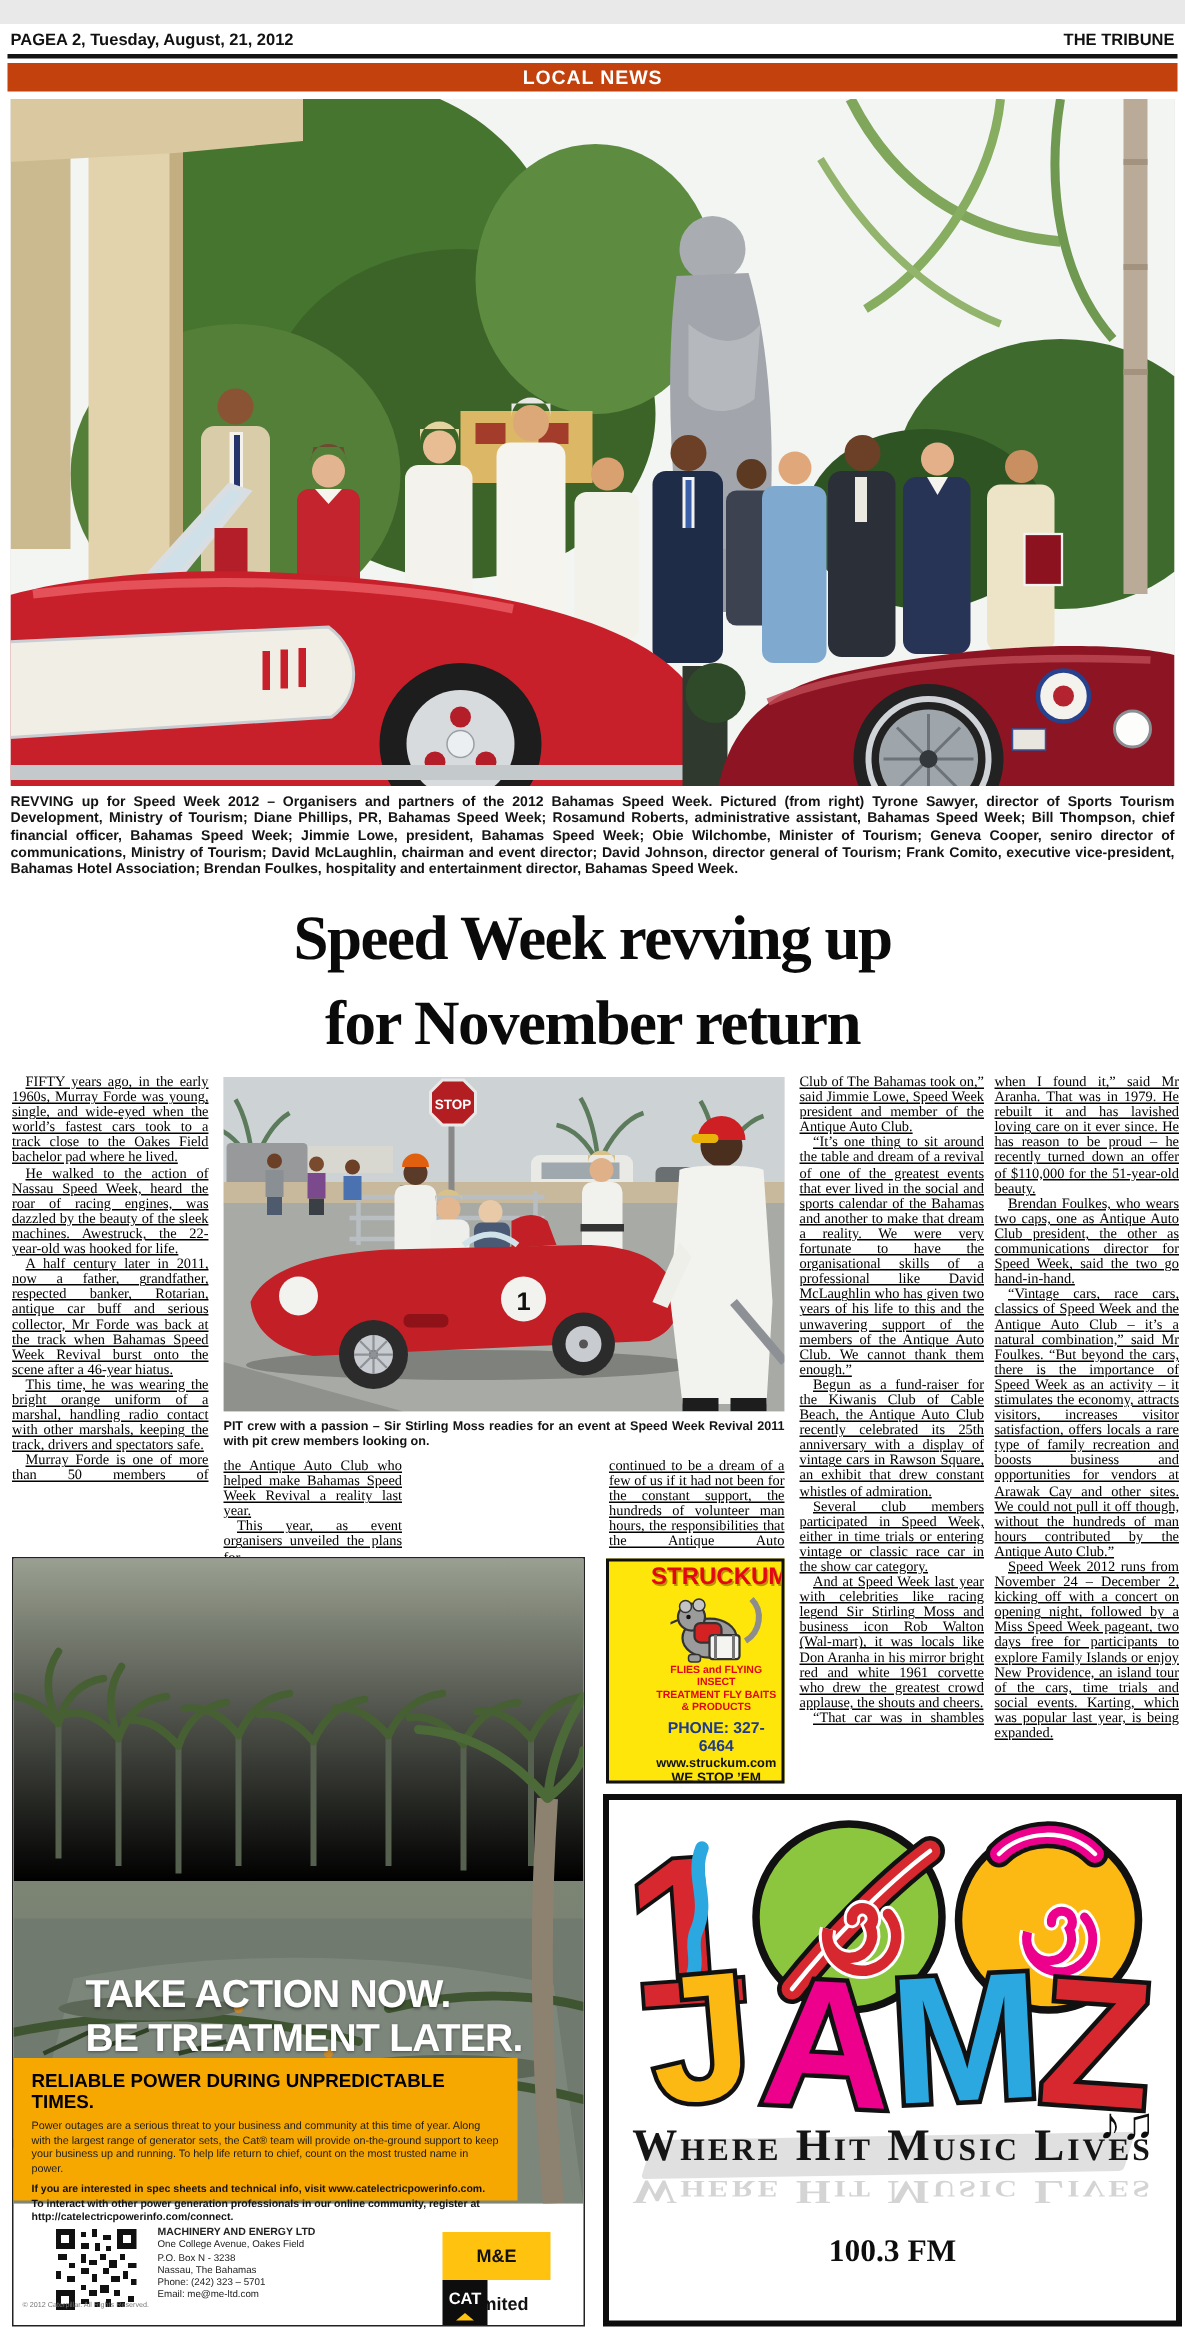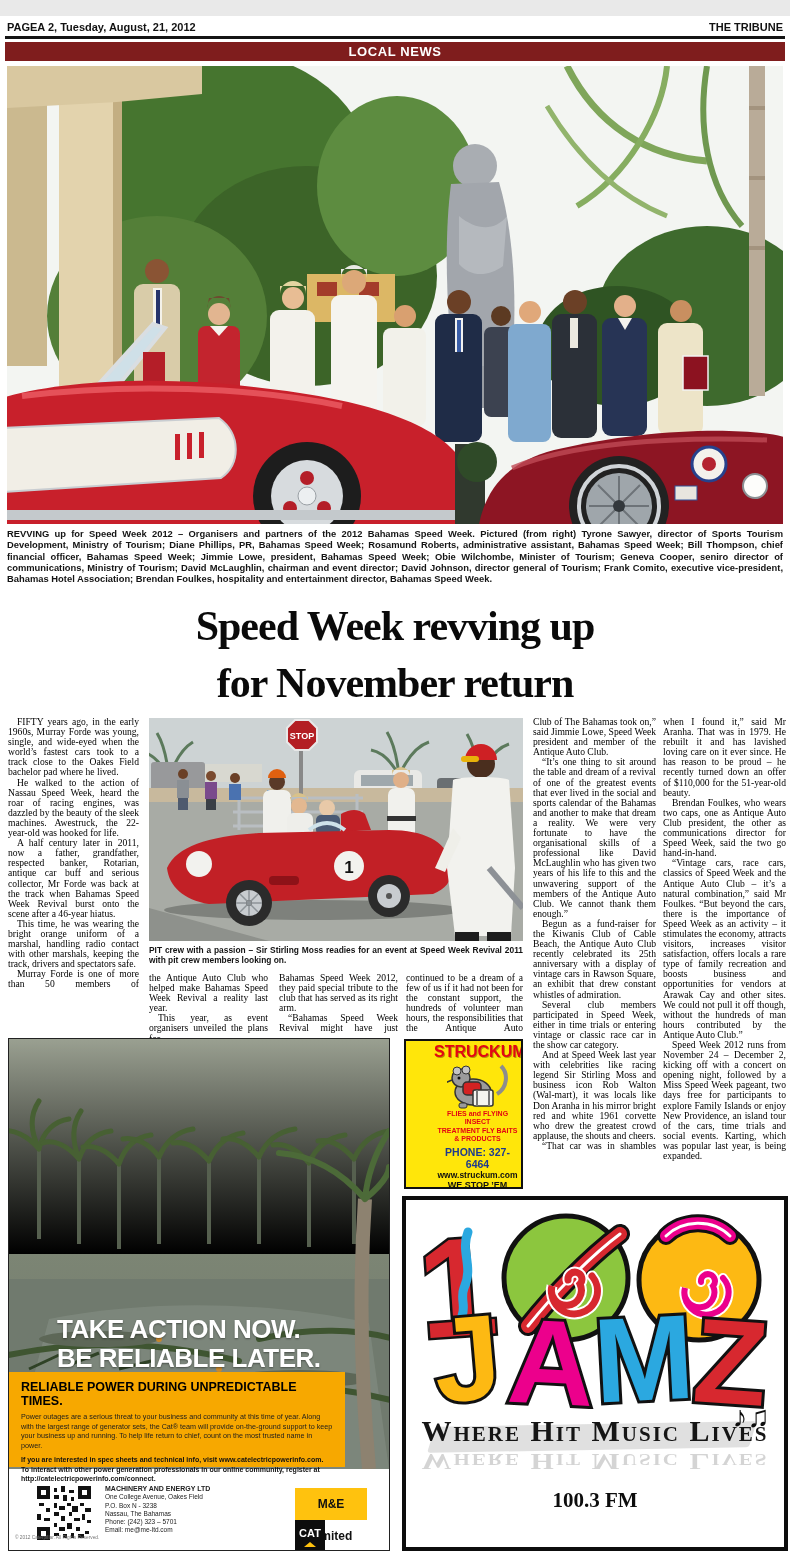--- a/index.html
+++ b/index.html
@@ -3,42 +3,42 @@
 <meta charset="utf-8">
 <style>
   html,body{margin:0;padding:0;background:#e9e9e9;}
   .page{position:relative;width:790px;height:1552px;background:#ffffff;
         font-family:"Liberation Serif",serif;color:#000;overflow:hidden;margin:16px auto;}
 
   
   .hdr{position:absolute;left:7px;right:7px;top:5px;display:flex;justify-content:space-between;
        font:bold 11px "Liberation Sans",sans-serif;color:#111;}
   .hdr-rule{position:absolute;left:5px;right:5px;top:20px;height:3px;background:#141414;}
-  .section-bar{position:absolute;left:5px;right:5px;top:26px;height:19px;background:#7f1d1d;
+  .section-bar{position:absolute;left:5px;right:5px;top:26px;height:19px;background:#c2410c;
        color:#fff;text-align:center;font:bold 13px/19px "Liberation Sans",sans-serif;letter-spacing:.6px;}
 
   
   .main-photo{position:absolute;left:7px;top:50px;width:776px;height:458px;overflow:hidden;background:#dfe3de;}
   .pit-photo{position:absolute;left:149px;top:702px;width:374px;height:223px;overflow:hidden;background:#c7ccc9;}
   .main-photo svg,.pit-photo svg{display:block;}
 
   
   .caption{position:absolute;left:7px;top:512px;width:776px;text-align:justify;
        font:bold 9.4px/11.3px "Liberation Sans",sans-serif;color:#141414;}
   .pit-caption{position:absolute;left:149px;top:929px;width:374px;text-align:justify;
        font:bold 8.4px/10.2px "Liberation Sans",sans-serif;color:#141414;}
 
   
   .headline{position:absolute;left:7px;top:582px;width:776px;text-align:center;
        font-family:"Liberation Serif",serif;font-weight:bold;font-size:42px;line-height:57px;
        letter-spacing:-1px;color:#0a0a0a;}
 
   
   .col{position:absolute;font-size:9.6px;line-height:10.1px;text-align:justify;hyphens:auto;}
-  .col p{margin:0;text-indent:9px;}
+  .col p{margin:0;text-indent:9px;text-decoration:underline;}
   .col p.cont{text-indent:0;}
   .col p.runon{text-align-last:justify;}
   #col1{left:8px;   top:701px; width:131px;}
   #col2{left:149px; top:957px; width:119px;}
   #col3{left:279px; top:957px; width:119px;}
   #col4{left:406px; top:957px; width:117px;}
   #col5{left:533px; top:701px; width:123px;}
   #col6{left:663px; top:701px; width:123px;}
 
   
@@ -328,24 +328,20 @@
     <p>FIFTY years ago, in the early 1960s, Murray Forde was young, single, and wide-eyed when the world’s fastest cars took to a track close to the Oakes Field bachelor pad where he lived.</p>
     <p>He walked to the action of Nassau Speed Week, heard the roar of racing engines, was dazzled by the beauty of the sleek machines. Awestruck, the 22-year-old was hooked for life.</p>
     <p>A half century later in 2011, now a father, grandfather, respected banker, Rotarian, antique car buff and serious collector, Mr Forde was back at the track when Bahamas Speed Week Revival burst onto the scene after a 46-year hiatus.</p>
     <p>This time, he was wearing the bright orange uniform of a marshal, handling radio contact with other marshals, keeping the track, drivers and spectators safe.</p>
     <p class="runon">Murray Forde is one of more than 50 members of</p>
   </div>
   <div class="col" id="col2">
     <p class="cont">the Antique Auto Club who helped make Bahamas Speed Week Revival a reality last year.</p>
     <p class="runon">This year, as event organisers unveiled the plans for</p>
   </div>
-  <div class="col" id="col3">
-    <p class="cont">Bahamas Speed Week 2012, they paid special tribute to the club that has served as its right arm.</p>
-    <p class="runon">“Bahamas Speed Week Revival might have just</p>
-  </div>
   <div class="col" id="col4">
     <p class="cont runon">continued to be a dream of a few of us if it had not been for the constant support, the hundreds of volunteer man hours, the responsibilities that the Antique Auto</p>
   </div>
   <div class="col" id="col5">
     <p class="cont">Club of The Bahamas took on,” said Jimmie Lowe, Speed Week president and member of the Antique Auto Club.</p>
     <p>“It’s one thing to sit around the table and dream of a revival of one of the greatest events that ever lived in the social and sports calendar of the Bahamas and another to make that dream a reality. We were very fortunate to have the organisational skills of a professional like David McLaughlin who has given two years of his life to this and the unwavering support of the members of the Antique Auto Club. We cannot thank them enough.”</p>
     <p>Begun as a fund-raiser for the Kiwanis Club of Cable Beach, the Antique Auto Club recently celebrated its 25th anniversary with a display of vintage cars in Rawson Square, an exhibit that drew constant whistles of admiration.</p>
     <p>Several club members participated in Speed Week, either in time trials or entering vintage or classic race car in the show car category.</p>
     <p>And at Speed Week last year with celebrities like racing legend Sir Stirling Moss and business icon Rob Walton (Wal-mart), it was locals like Don Aranha in his mirror bright red and white 1961 corvette who drew the greatest crowd applause, the shouts and cheers.</p>
     <p class="runon">“That car was in shambles</p>
@@ -426,21 +422,21 @@
         <circle cx="210" cy="330" r="3" fill="#c8892d"></circle>
         <circle cx="90" cy="360" r="3" fill="#c8892d"></circle>
 
       <path d="M360,430 C352,340 350,250 356,160" stroke="#8d8270" stroke-width="14" fill="none"></path>
       <g stroke="#4c6a38" stroke-width="6" fill="none" stroke-linecap="round">
         <path d="M356,160 C330,130 300,116 270,114 M356,160 C360,120 378,96 380,92 M356,160 C380,140 380,130 380,128"></path>
       </g>
     </svg>
     <div class="cat-head">
       <div>TAKE ACTION NOW.</div>
-      <div>BE RELIABLE LATER.</div>
+      <div>BE TREATMENT LATER.</div>
     </div>
     <div class="cat-yellow">
       <div class="cy-title">RELIABLE POWER DURING UNPREDICTABLE TIMES.</div>
       <div class="cy-body">Power outages are a serious threat to your business and community at this time of year. Along with the largest range of generator sets, the Cat® team will provide on-the-ground support to keep your business up and running. To help life return to chief, count on the most trusted name in power.</div>
       <div class="cy-body2">If you are interested in spec sheets and technical info, visit www.catelectricpowerinfo.com. To interact with other power generation professionals in our online community, register at http://catelectricpowerinfo.com/connect.</div>
     </div>
     <svg class="cat-qr" width="54" height="54" viewBox="0 0 29 29" shape-rendering="crispEdges">
       <rect width="29" height="29" fill="#fff"></rect>
       <g fill="#111">
         <rect x="0" y="0" width="7" height="7"></rect>

